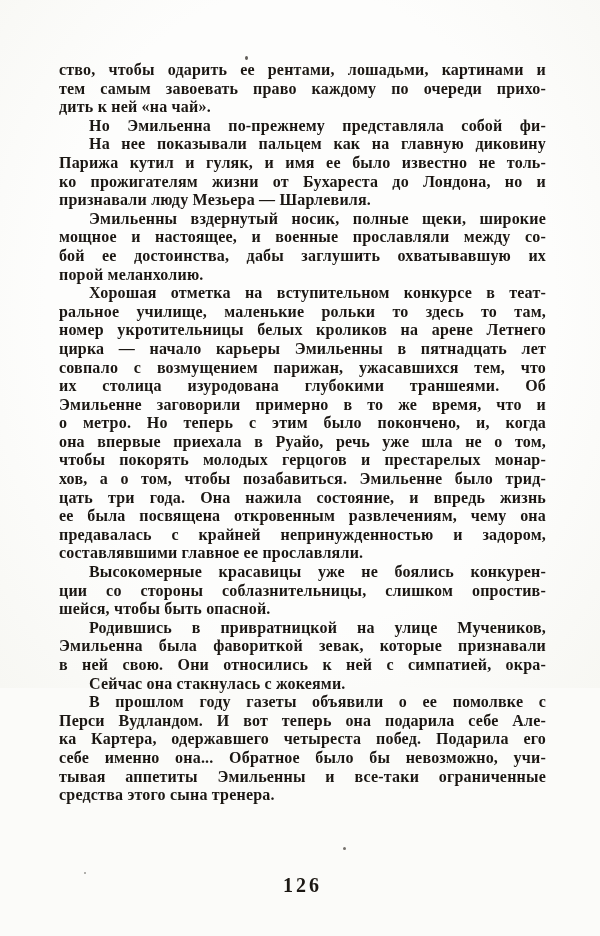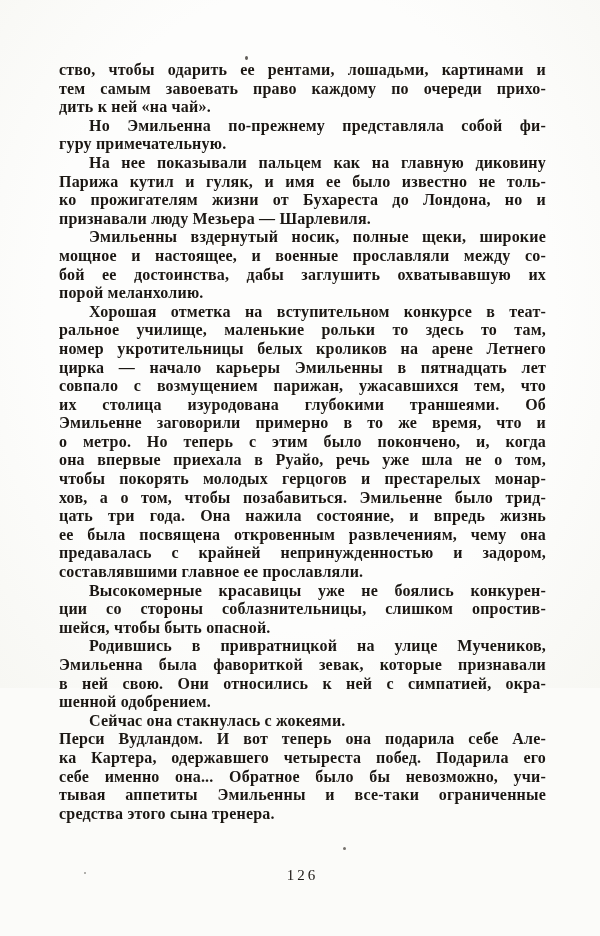--- a/index.html
+++ b/index.html
@@ -36,26 +36,26 @@
     text-align-last: justify;
     letter-spacing: 0.2px;
   }
   .line.indent {
     padding-left: 30px;
   }
   .line.para-end {
     text-align-last: left;
   }
   .page-number {
-    margin-top: 5px;
+    margin-top: 12px;
     text-align: center;
-    font-size: 15px;
+    font-size: 20px;
     letter-spacing: 3px;
     color: #1b1713;
-    font-weight: 400;
+    font-weight: 700;
   }
   .speck {
     position: absolute;
     background: #3a3530;
     border-radius: 50%;
   }
   .speck-1 { left: 245px; top: 56px; width: 3px; height: 4px; opacity: .8; }
   .speck-2 { left: 343px; top: 847px; width: 3px; height: 3px; opacity: .7; }
   .speck-3 { left: 84px; top: 872px; width: 2px; height: 2px; opacity: .5; }
 </style>
@@ -65,21 +65,20 @@
 <div class="page">
   <div class="speck speck-1"></div>
   <div class="speck speck-2"></div>
   <div class="speck speck-3"></div>
   <div class="text-block">
 
   <div class="line">ство, чтобы одарить ее рентами, лошадьми, картинами и</div>
       <div class="line">тем самым завоевать право каждому по очереди прихо-</div>
       <div class="line para-end">дить к ней «на чай».</div>
       <div class="line indent">Но Эмильенна по-прежнему представляла собой фи-</div>
-      <div class="line para-end">гуру примечательную.</div>
       <div class="line indent">На нее показывали пальцем как на главную диковину</div>
       <div class="line">Парижа кутил и гуляк, и имя ее было известно не толь-</div>
       <div class="line">ко прожигателям жизни от Бухареста до Лондона, но и</div>
       <div class="line para-end">признавали люду Мезьера — Шарлевиля.</div>
       <div class="line indent">Эмильенны вздернутый носик, полные щеки, широкие</div>
       <div class="line">мощное и настоящее, и военные прославляли между со-</div>
       <div class="line">бой ее достоинства, дабы заглушить охватывавшую их</div>
       <div class="line para-end">порой меланхолию.</div>
       <div class="line indent">Хорошая отметка на вступительном конкурсе в теат-</div>
       <div class="line">ральное училище, маленькие рольки то здесь то там,</div>
@@ -95,22 +94,22 @@
       <div class="line">цать три года. Она нажила состояние, и впредь жизнь</div>
       <div class="line">ее была посвящена откровенным развлечениям, чему она</div>
       <div class="line">предавалась с крайней непринужденностью и задором,</div>
       <div class="line para-end">составлявшими главное ее прославляли.</div>
       <div class="line indent">Высокомерные красавицы уже не боялись конкурен-</div>
       <div class="line">ции со стороны соблазнительницы, слишком опростив-</div>
       <div class="line para-end">шейся, чтобы быть опасной.</div>
       <div class="line indent">Родившись в привратницкой на улице Мучеников,</div>
       <div class="line">Эмильенна была фавориткой зевак, которые признавали</div>
       <div class="line">в ней свою. Они относились к ней с симпатией, окра-</div>
-      <div class="line para-end">шенной одобрением.</div>
       <div class="line indent para-end">Сейчас она стакнулась с жокеями.</div>
+      <div class="line indent">В прошлом году газеты объявили о ее помолвке с</div>
       <div class="line">Перси Вудландом. И вот теперь она подарила себе Але-</div>
       <div class="line">ка Картера, одержавшего четыреста побед. Подарила его</div>
       <div class="line">себе именно она... Обратное было бы невозможно, учи-</div>
       <div class="line">тывая аппетиты Эмильенны и все-таки ограниченные</div>
       <div class="line para-end">средства этого сына тренера.</div>
     </div>
   <div class="text-block" style="top:auto; bottom:0; position:static;"></div>
   <div class="page-number" style="position:absolute; left:59px; top:862px; width:487px;">126</div>
 </div>
 

